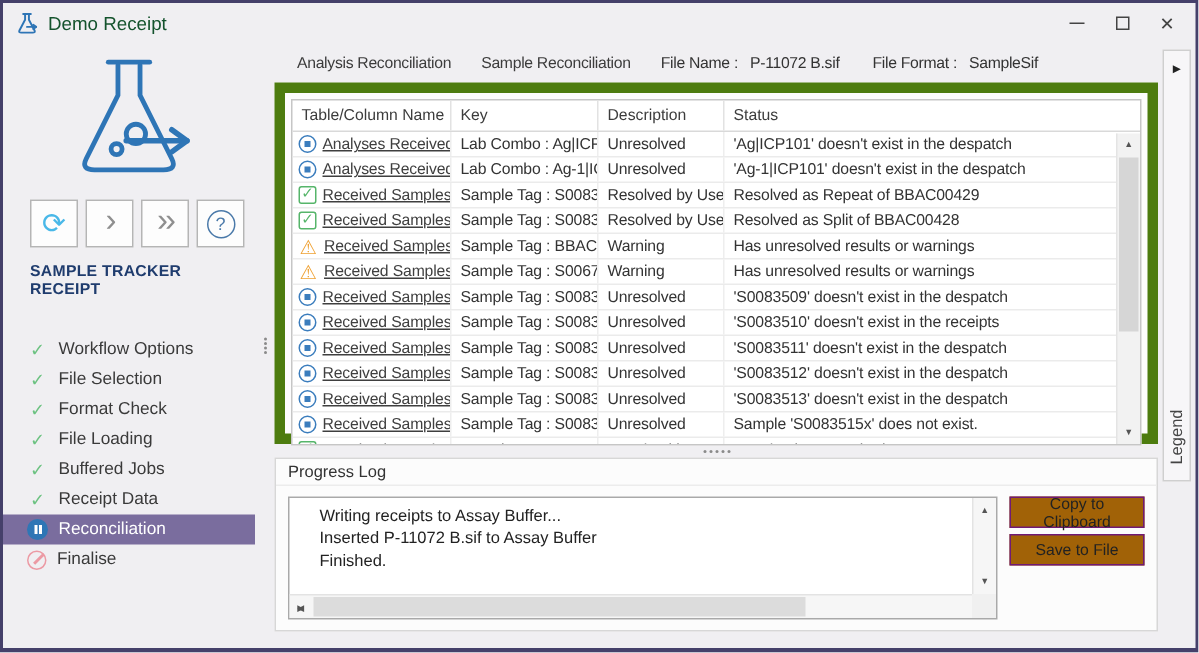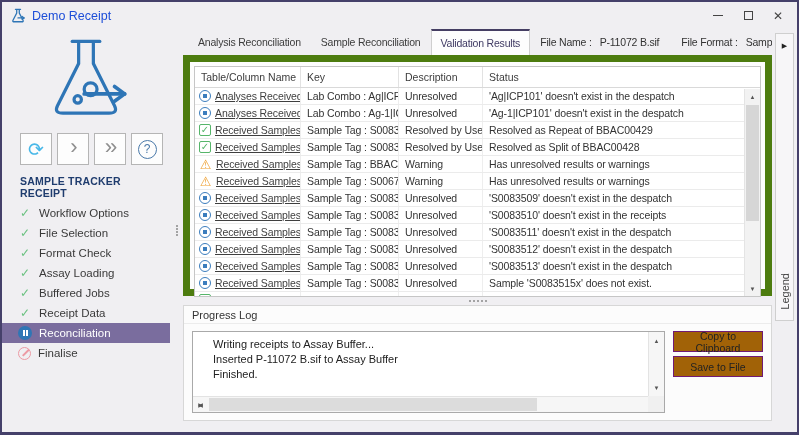--- a/index.html
+++ b/index.html
@@ -11,36 +11,36 @@
   }
   .window {
     width:799px; height:435px;
     border:2px solid #45406a; border-bottom-width:3px;
     background:#f0eff2;
     display:flex; flex-direction:column;
   }
   
   .titlebar { height:27px; display:flex; align-items:center; padding:0 4px 0 8px; flex:none; }
   .titlebar .app-icon { width:16px; height:16px; margin-right:6px; flex:none; }
-  .titlebar .title { font-size:12.5px; color:#1d4ed8; flex:1; }
+  .titlebar .title { font-size:12.5px; color:#14532d; flex:1; }
   .win-btn { width:30px; height:24px; display:flex; align-items:center; justify-content:center; color:#444; font-size:12px; }
   .win-btn .min-bar { width:10px; height:1px; background:#444; }
   .win-btn .max-box { width:9px; height:9px; border:1px solid #444; }
   
   .app-body { flex:1; display:flex; min-height:0; }
   
   .sidebar { width:168px; flex:none; display:flex; flex-direction:column; padding-top:4px; }
   .flask-wrap { height:96px; display:flex; justify-content:center; align-items:center; }
   .toolbar { display:flex; gap:5px; padding:4px 0 0 18px; }
   .tb-btn { width:32px; height:32px; border:1px solid #b5b5b5; background:#fdfdfd; display:flex; align-items:center; justify-content:center; }
   .g-refresh { color:#49b8e8; font-size:19px; line-height:1; }
   .g-chev { color:#8f8f8f; font-size:22px; line-height:1; font-weight:400; letter-spacing:-2px; padding-bottom:4px;}
   .g-help { width:19px; height:19px; border:1.5px solid #4a79a9; border-radius:50%; color:#4a79a9; font-size:12px; display:flex; align-items:center; justify-content:center; }
   .wf-heading { font-size:10.5px; font-weight:bold; color:#1f3c6e; padding:10px 0 4px 18px; letter-spacing:0.2px; }
-  .wf-list { display:flex; flex-direction:column; }
+  .wf-list { display:flex; flex-direction:column;margin-top:20px; }
   .wf-item { height:20px; display:flex; align-items:center; gap:7px; padding-left:16px; font-size:11.5px; color:#3a3a3a; }
   .wf-item.selected { background:#7a6d9e; color:#ffffff; }
   .wf-icon { width:14px; height:14px; flex:none; position:relative; display:flex; align-items:center; justify-content:center; }
   .wf-icon.check::before { content:"✓"; color:#6cc282; font-size:12px; }
   .wf-icon.pause { background:#2f76b5; border-radius:50%; }
   .wf-icon.pause::before, .wf-icon.pause::after { content:""; position:absolute; top:4px; width:2px; height:6px; background:#fff; }
   .wf-icon.pause::before { left:4.5px; } .wf-icon.pause::after { left:8px; }
   .wf-icon.blocked { border:1.5px solid #ec9aa4; border-radius:50%; width:13px; height:13px; }
   .wf-icon.blocked::before { content:""; position:absolute; width:1.5px; height:9px; background:#ec9aa4; left:5.5px; top:0.5px; transform:rotate(45deg); }
   
@@ -164,21 +164,21 @@
             <span class="wf-label">File Selection</span>
           </div>
 
           <div class="wf-item">
             <span class="wf-icon check"></span>
             <span class="wf-label">Format Check</span>
           </div>
 
           <div class="wf-item">
             <span class="wf-icon check"></span>
-            <span class="wf-label">Assay Loading</span>
+            <span class="wf-label">File Loading</span>
           </div>
 
           <div class="wf-item">
             <span class="wf-icon check"></span>
             <span class="wf-label">Buffered Jobs</span>
           </div>
 
           <div class="wf-item">
             <span class="wf-icon check"></span>
             <span class="wf-label">Receipt Data</span>
@@ -209,23 +209,20 @@
         <div style="display:flex">
 
             <div class="tab">
               <span>Analysis Reconciliation</span>
             </div>
 
             <div class="tab">
               <span>Sample Reconciliation</span>
             </div>
 
-            <div class="tab selected">
-              <span>Validation Results</span>
-            </div>
           </div>
         <div class="file-info">
           <span class="lab">File Name :</span>
           <span class="val">P-11072 B.sif</span>
           <span class="lab">File Format :</span>
           <span class="val">SampleSif</span>
         </div>
       </div>
 
       <div class="panel">

